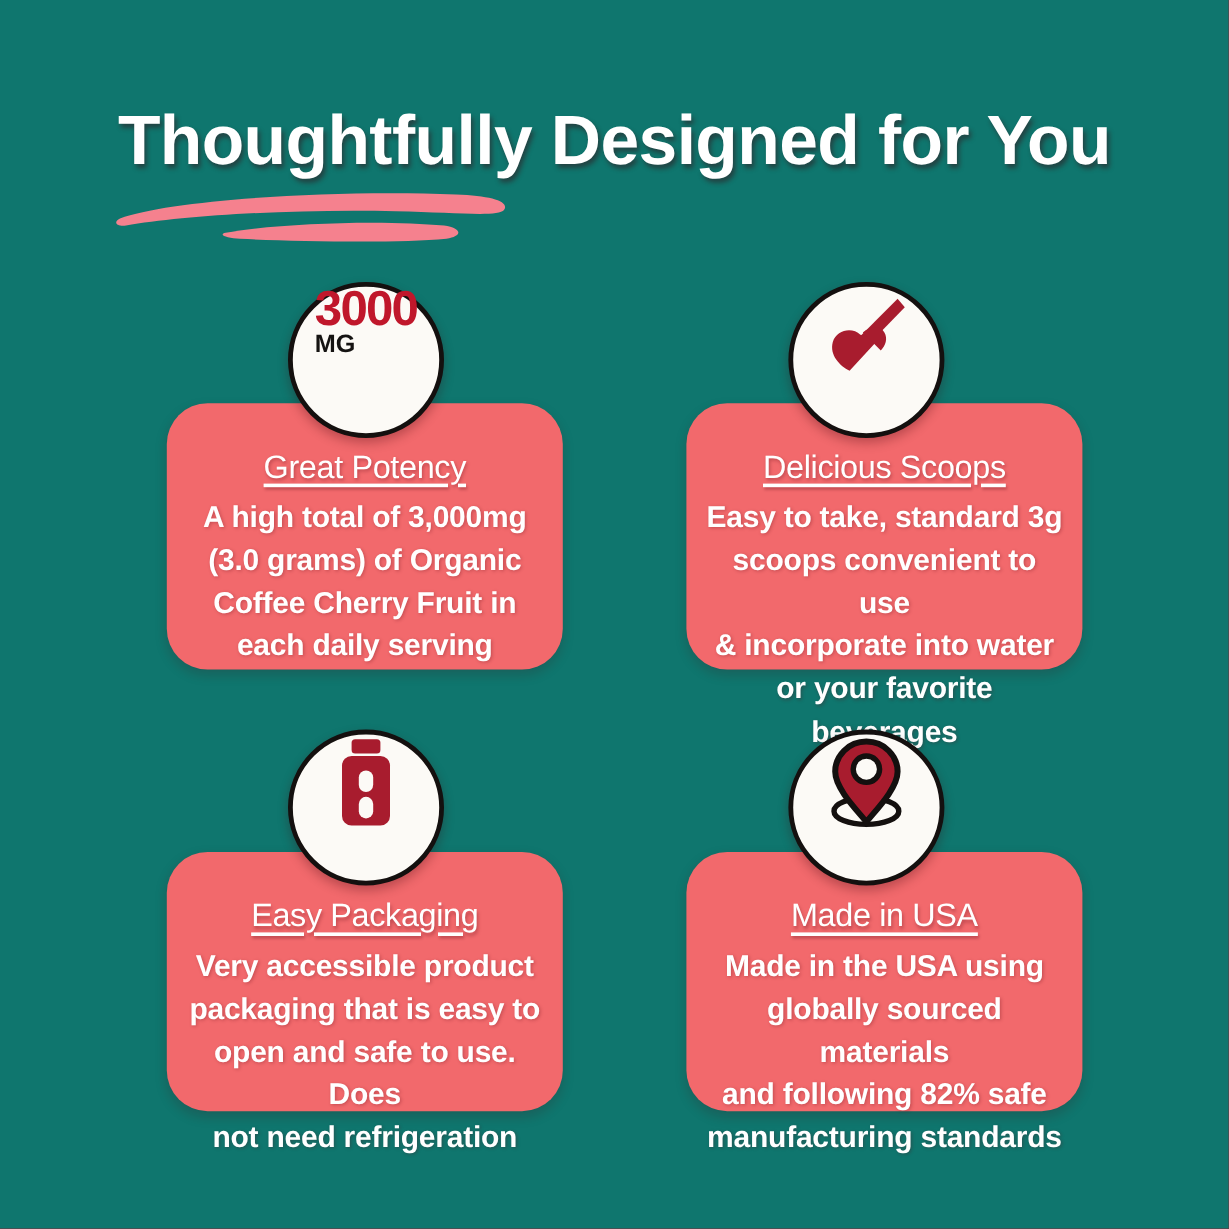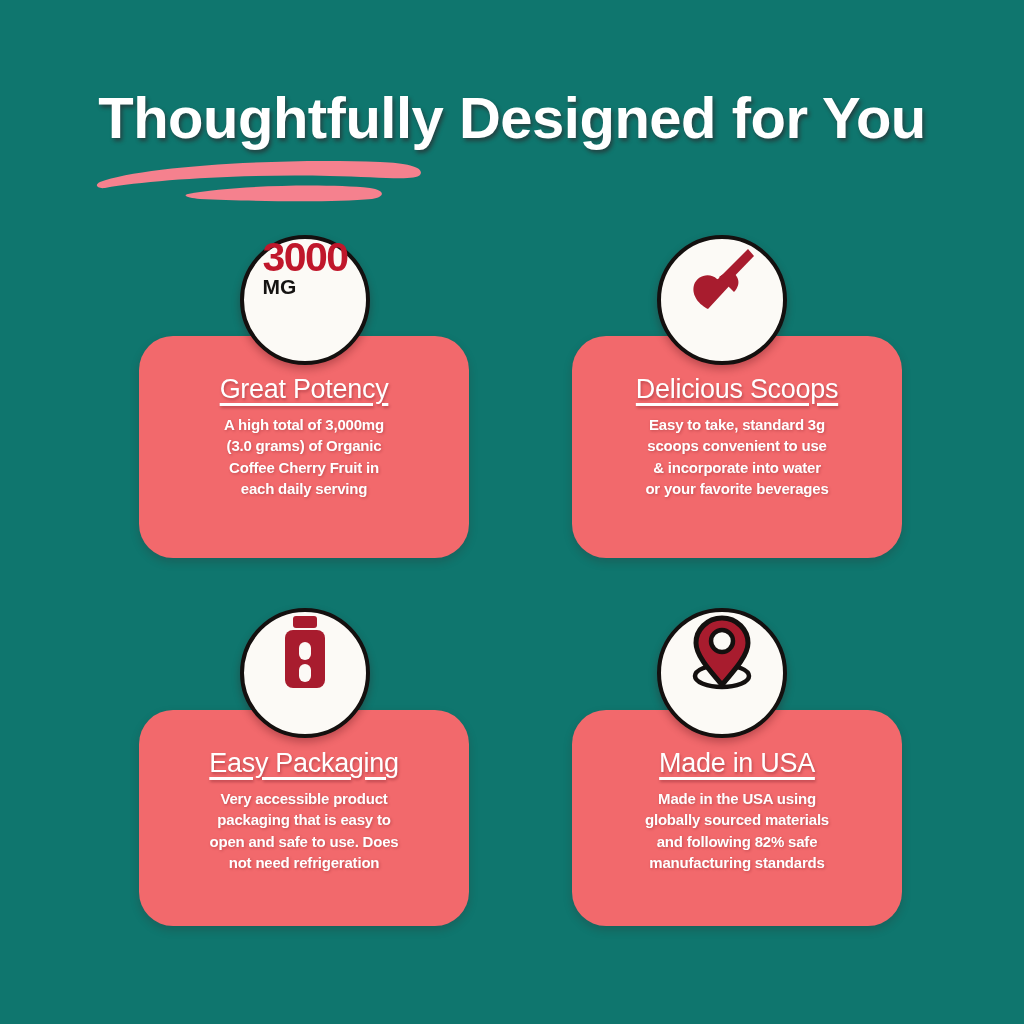--- a/index.html
+++ b/index.html
@@ -53,21 +53,21 @@
     color:#FFFFFF;
     letter-spacing:-0.3px;
     text-decoration:underline;
     text-underline-offset:5px;
     text-decoration-thickness:2.5px;
     text-shadow:1px 2px 3px rgba(90,10,20,0.35);
     white-space:nowrap;
   }
   .card-body {
     margin-top:9px;
-    font-size:15px;
+    font-size:25px;
     font-weight:bold;
     line-height:1.43;
     color:#FFFFFF;
     letter-spacing:-0.2px;
     text-shadow:1px 1px 3px rgba(90,10,20,0.30);
   }
   .card-body span { display:block; }
 
   
   .icon-badge {

